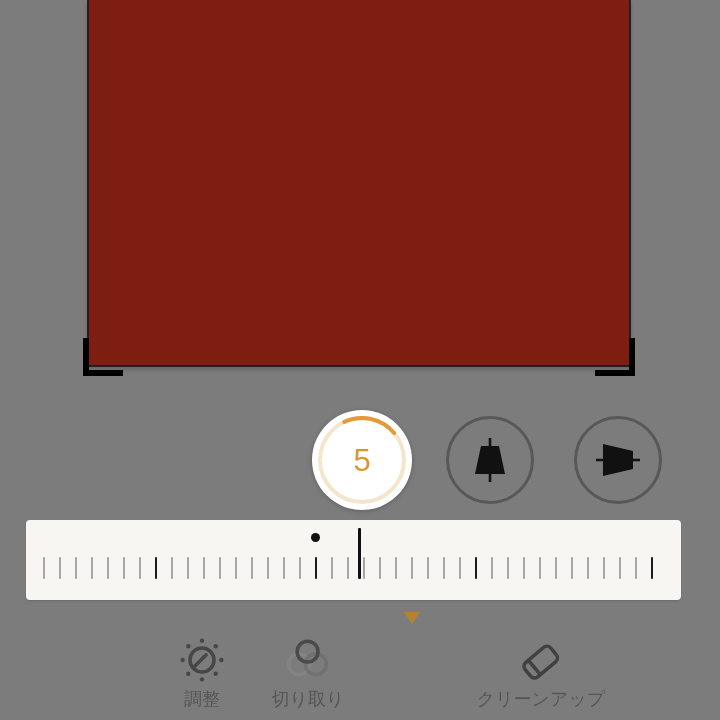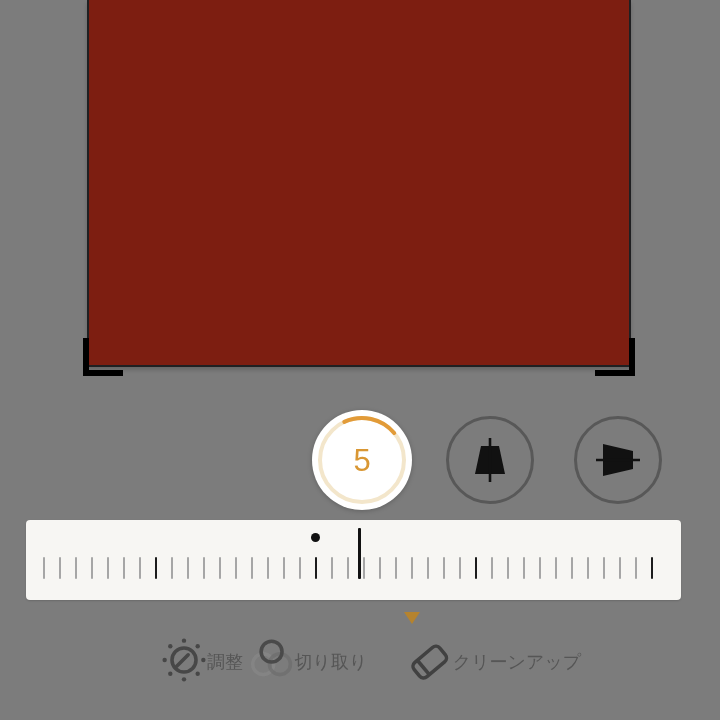--- a/index.html
+++ b/index.html
@@ -47,29 +47,29 @@
     position:absolute;left:332px;top:8px;width:3px;height:51px;border-radius:1px;
   }
   .pointer-triangle{
     position:absolute;left:404px;top:612px;width:0;height:0;
     border-left:8px solid transparent;border-right:8px solid transparent;
     border-top:12px solid #b5832e;
   }
   
   .tool{
     position:absolute;top:634px;transform:translateX(-50%);
-    display:flex;flex-direction:row;align-items:center;cursor:pointer;
+    display:flex;flex-direction:column;align-items:center;cursor:pointer;
   }
   .tool .icon-box{height:52px;display:flex;align-items:center;justify-content:center;}
   .tool .tool-label{font-size:18px;line-height:1;margin-top:4px;color:#565656;white-space:nowrap;}
   .tool.selected .tool-label{color:#0b0b0b;font-weight:500;}
   #tool-adjust{left:202px;}
   #tool-filter{left:308px;}
   #tool-crop{left:412px;}
-  #tool-cleanup{left:494px;}
+  #tool-cleanup{left:541px;}
 </style>
 </head>
 <body>
 
 <div id="stage" style="background: rgb(124, 124, 124);">
 
   <div class="photo" id="photo" style="background: rgb(125, 30, 17);"></div>
   <div class="handle" style="left:83px;top:338px;width:6px;height:38px;"></div>
   <div class="handle" style="left:83px;top:370px;width:40px;height:6px;"></div>
   <div class="handle" style="left:629px;top:338px;width:6px;height:38px;"></div>

